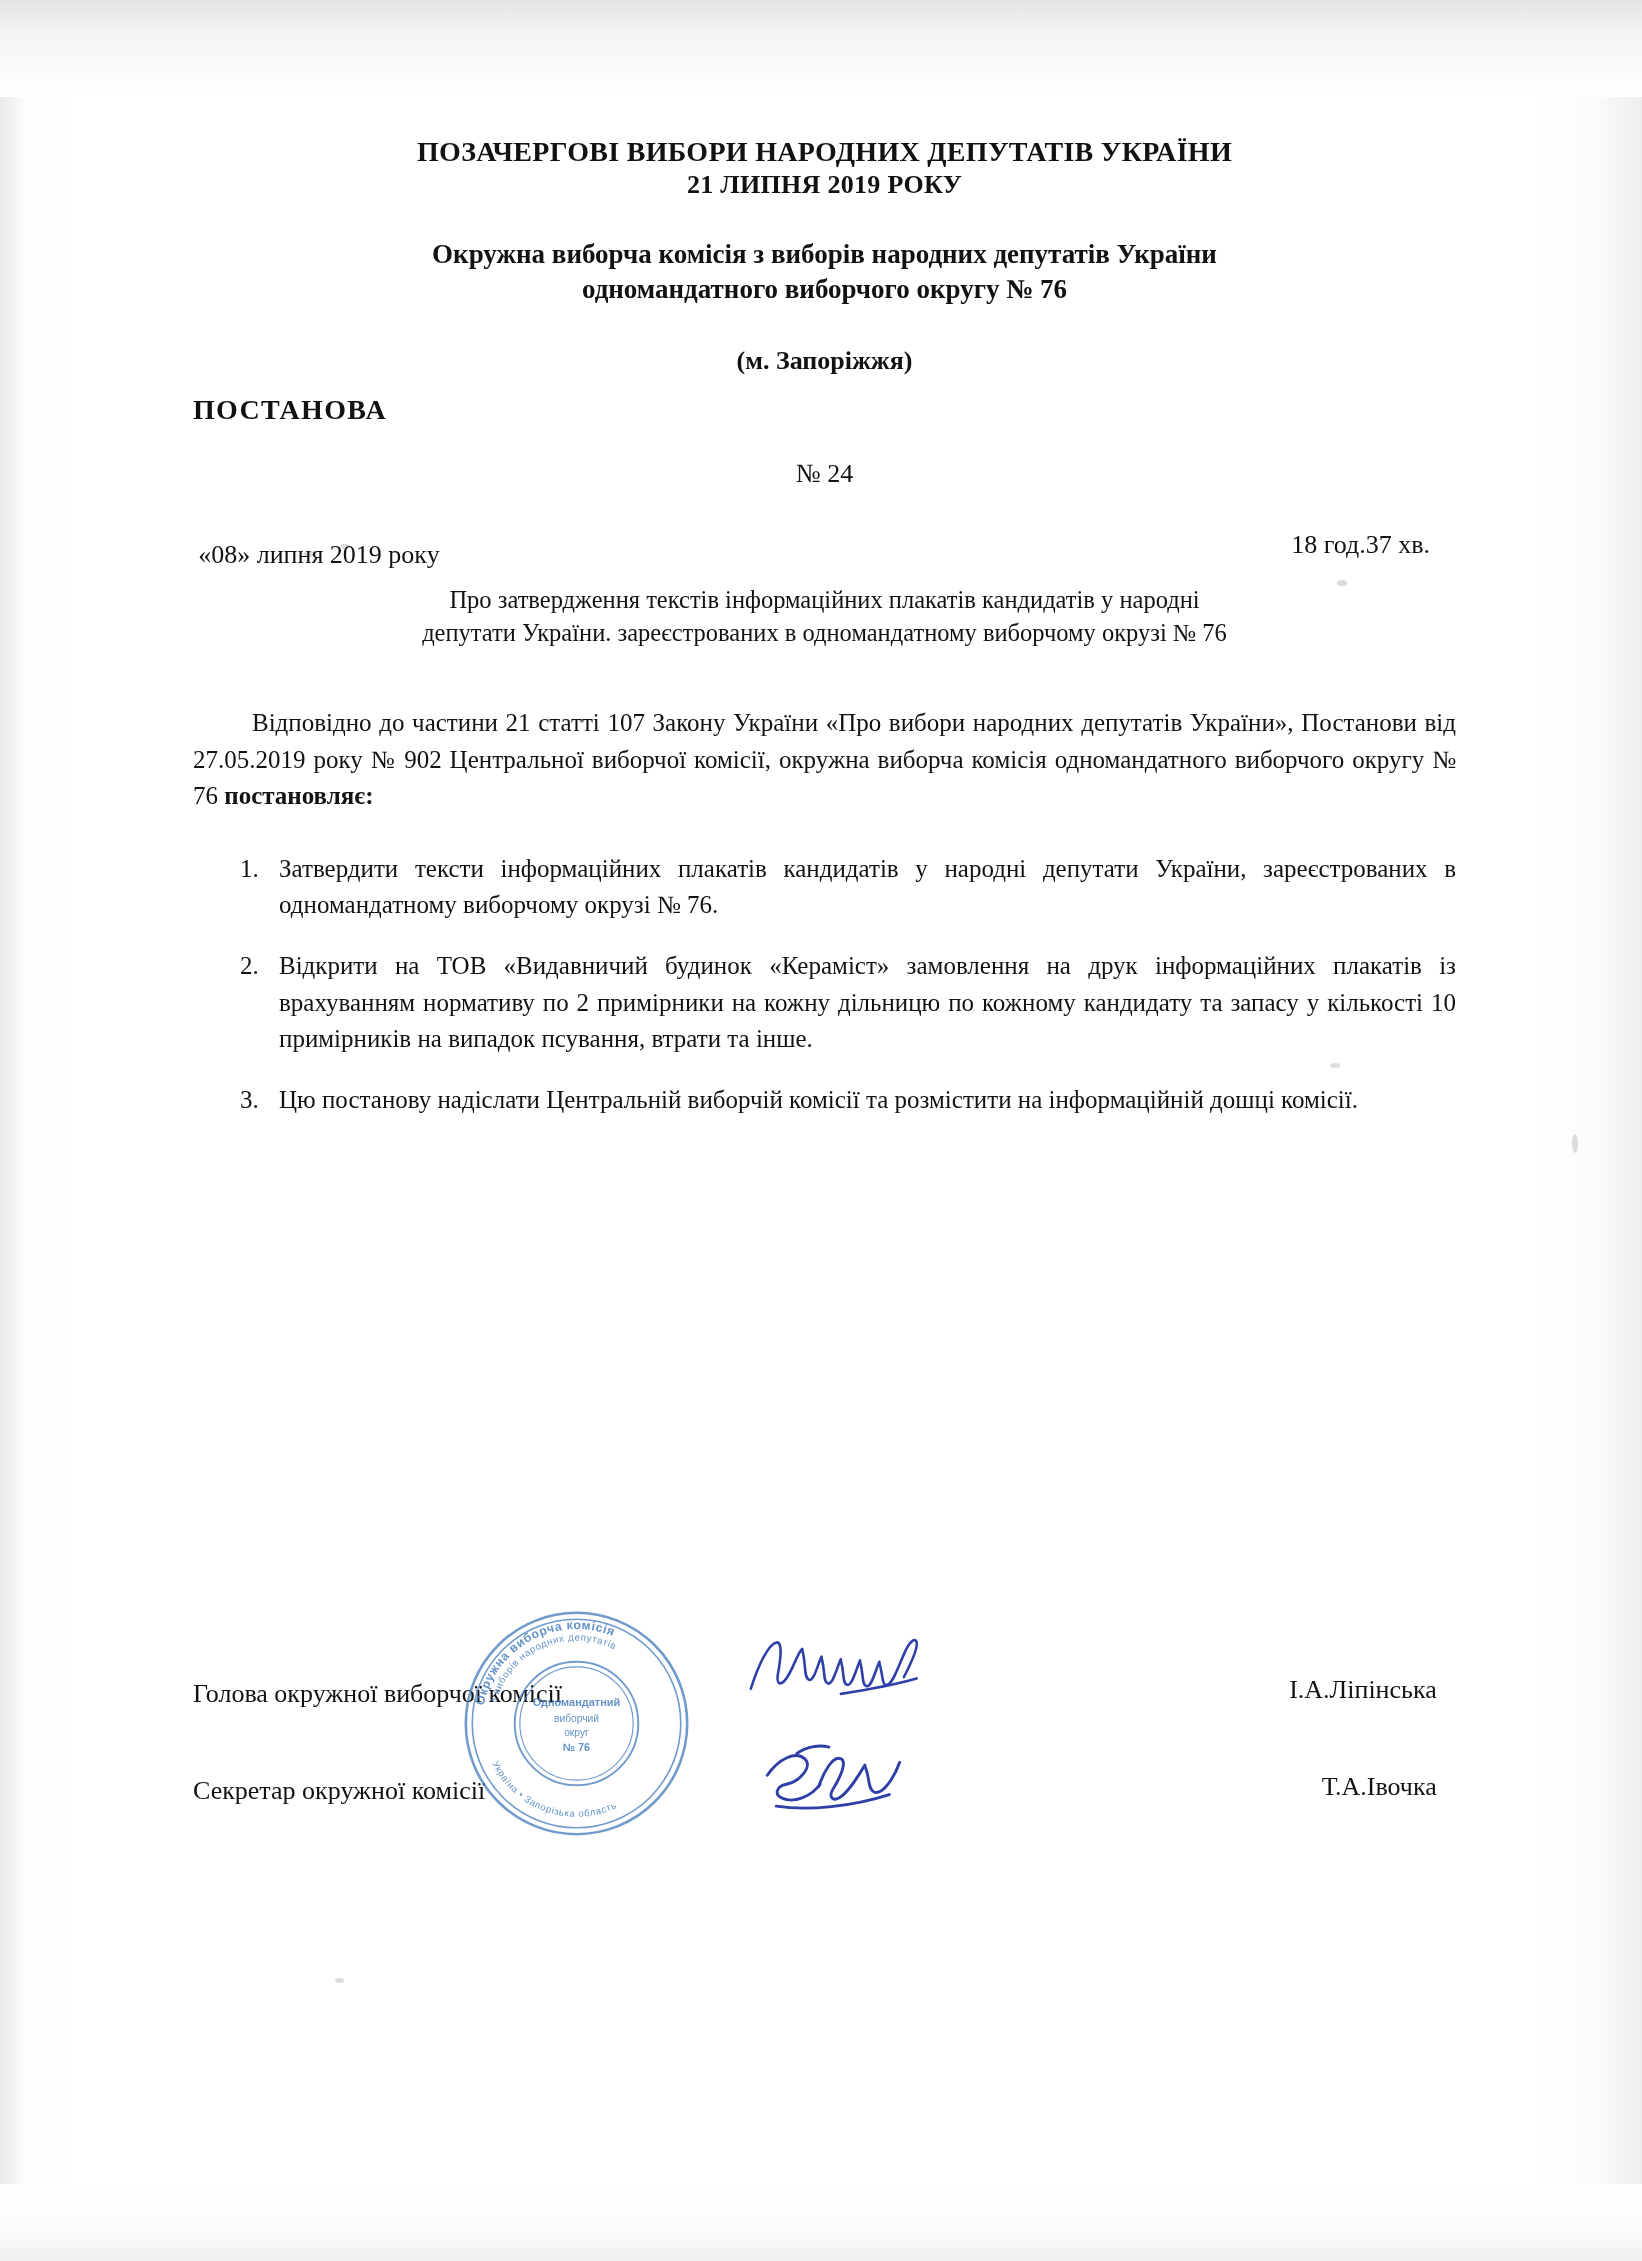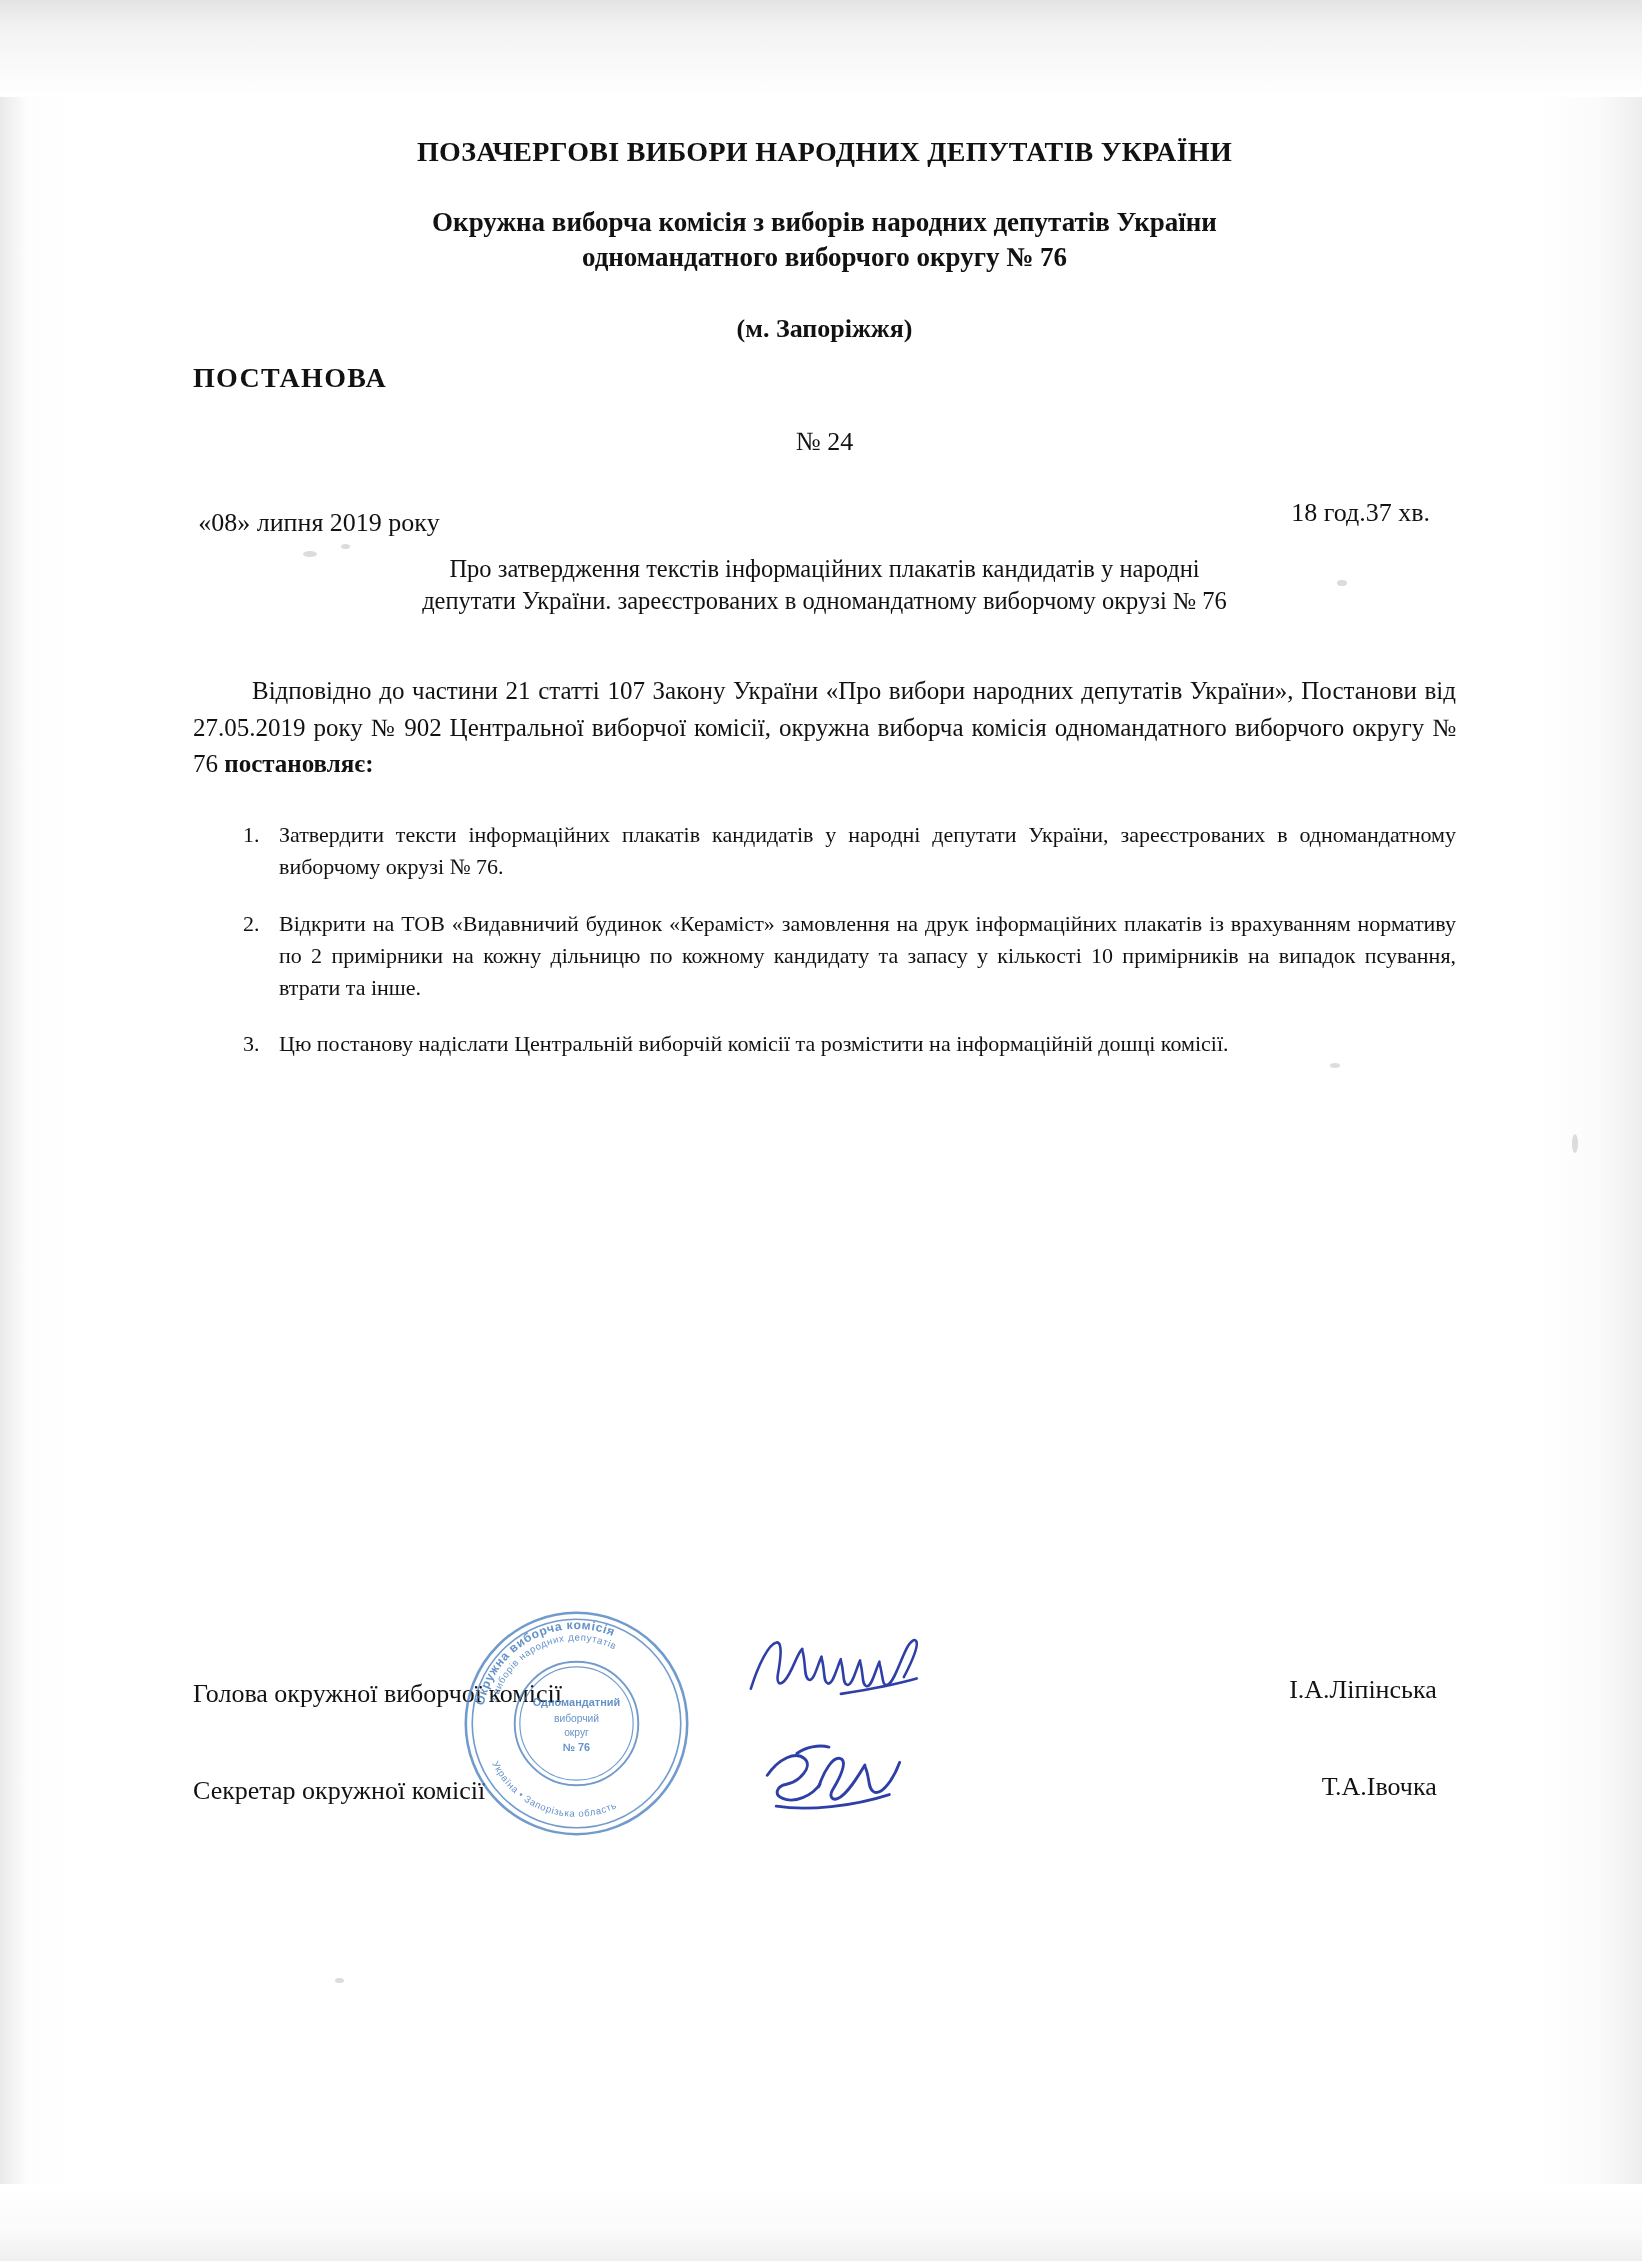--- a/index.html
+++ b/index.html
@@ -123,21 +123,21 @@
     font-size: 25px;
     line-height: 1.46;
     text-align: justify;
     text-indent: 59px;
   }
   .preamble b { font-weight: bold; }
 
   ol.items {
     margin: 36px 0 0 0;
     padding-left: 72px;
-    font-size: 22px;
+    font-size: 25px;
     line-height: 1.46;
   }
   ol.items li {
     margin-bottom: 24.5px;
     padding-left: 14px;
     text-align: justify;
   }
 
   .signatures {
     position: absolute;
@@ -187,20 +187,21 @@
   <div class="scan-speck" style="left:341px; top:544px; width:9px; height:5.2px;"></div>
   <div class="scan-speck" style="left:1337px; top:580px; width:10.3px; height:5.8px;"></div>
   <div class="scan-speck" style="left:1572px; top:1134px; width:6.4px; height:19.3px;"></div>
   <div class="scan-speck" style="left:1330px; top:1063px; width:10.3px; height:5.2px;"></div>
   <div class="scan-speck" style="left:335px; top:1978px; width:9px; height:5.2px;"></div>
 
   <div class="content">
 
     <div class="doc-title">
       <span>ПОЗАЧЕРГОВІ ВИБОРИ НАРОДНИХ ДЕПУТАТІВ УКРАЇНИ</span>
+      <span class="line2">21 ЛИПНЯ 2019 РОКУ</span>
     </div>
 
     <div class="commission">
       <span>Окружна виборча комісія з виборів народних депутатів України</span><br>
       <span>одномандатного виборчого округу № 76</span>
       <span class="city">(м. Запоріжжя)</span>
     </div>
 
     <div class="postanova">ПОСТАНОВА</div>
 

